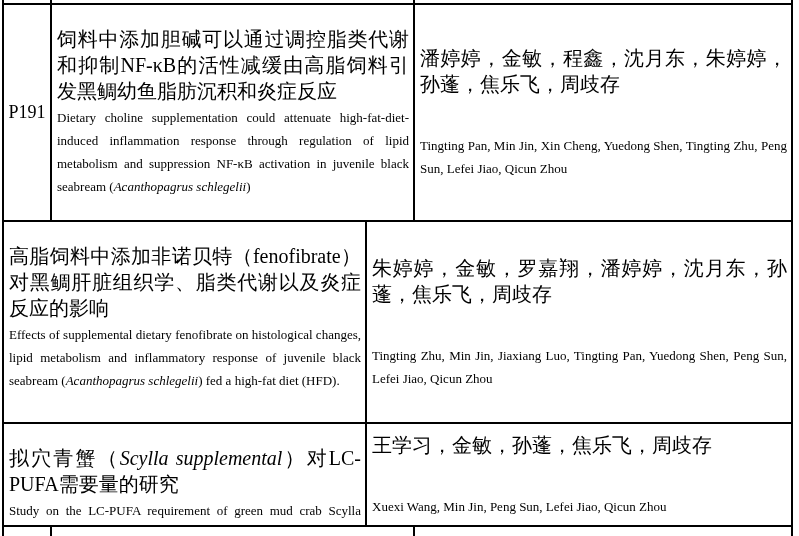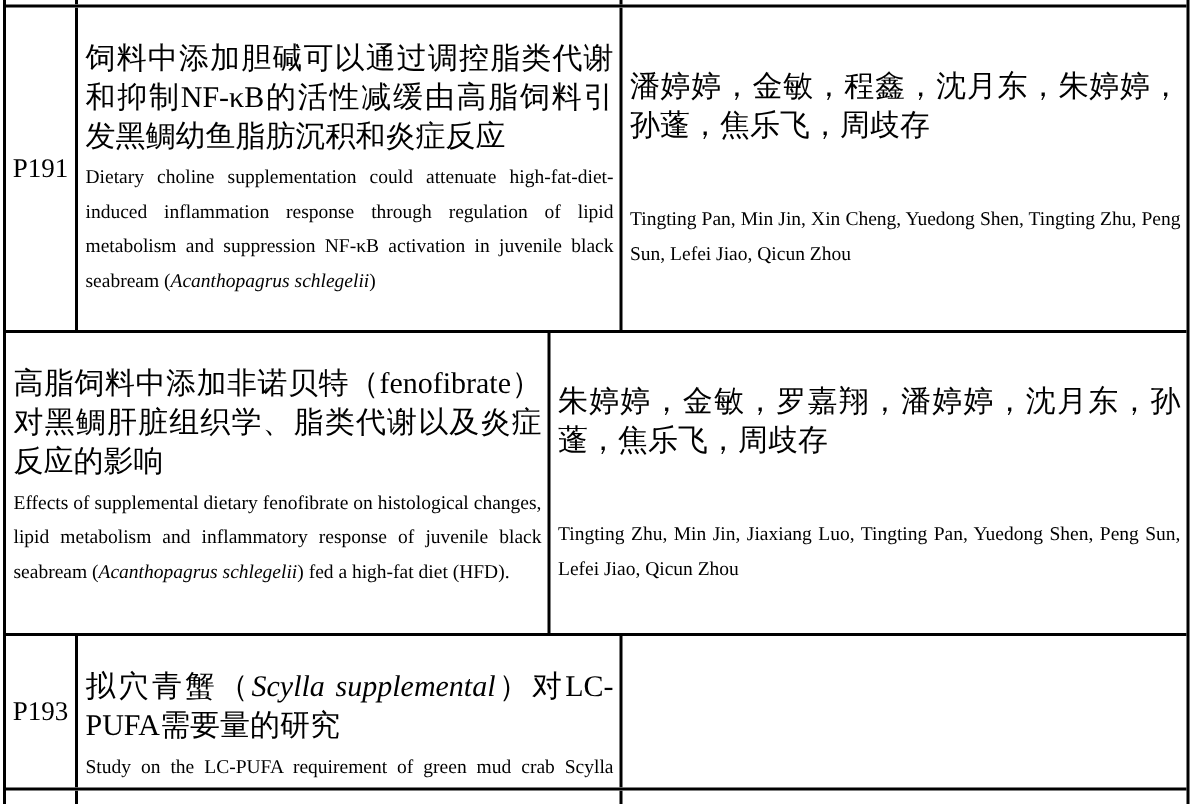--- a/index.html
+++ b/index.html
@@ -111,24 +111,27 @@
         <p class="zh"><span>高脂饲料中添加非诺贝特（fenofibrate）对黑鲷肝脏组织学、脂类代谢以及炎症反应的影响</span></p>
         <p class="en"><span>Effects of supplemental dietary fenofibrate on histological changes, lipid metabolism and inflammatory response of juvenile black seabream (</span><i>Acanthopagrus schlegelii</i><span>) fed a high-fat diet (HFD).</span></p>
       </div>
       <div class="cell authors-cell">
         <p class="zh">朱婷婷，金敏，罗嘉翔，潘婷婷，沈月东，孙蓬，焦乐飞，周歧存</p>
         <p class="en">Tingting Zhu, Min Jin, Jiaxiang Luo, Tingting Pan, Yuedong Shen, Peng Sun, Lefei Jiao, Qicun Zhou</p>
       </div>
     </div>
 
     <div class="row row-p193">
-      <div class="cell id-cell">P193</div>
       <div class="cell title-cell">
         <p class="zh"><span>拟穴青蟹（</span><i>Scylla supplemental</i><span>）对LC-PUFA需要量的研究</span></p>
         <p class="en"><span>Study on the LC-PUFA requirement of green mud crab Scylla inflammation</span></p>
+      </div>
+      <div class="cell authors-cell">
+        <p class="zh">王学习，金敏，孙蓬，焦乐飞，周歧存</p>
+        <p class="en">Xuexi Wang, Min Jin, Peng Sun, Lefei Jiao, Qicun Zhou</p>
       </div>
     </div>
 
     <div class="row row-sliver-bottom">
       <div class="cell id-cell"></div>
       <div class="cell title-cell"></div>
       <div class="cell authors-cell"></div>
     </div>
 
   </div>

